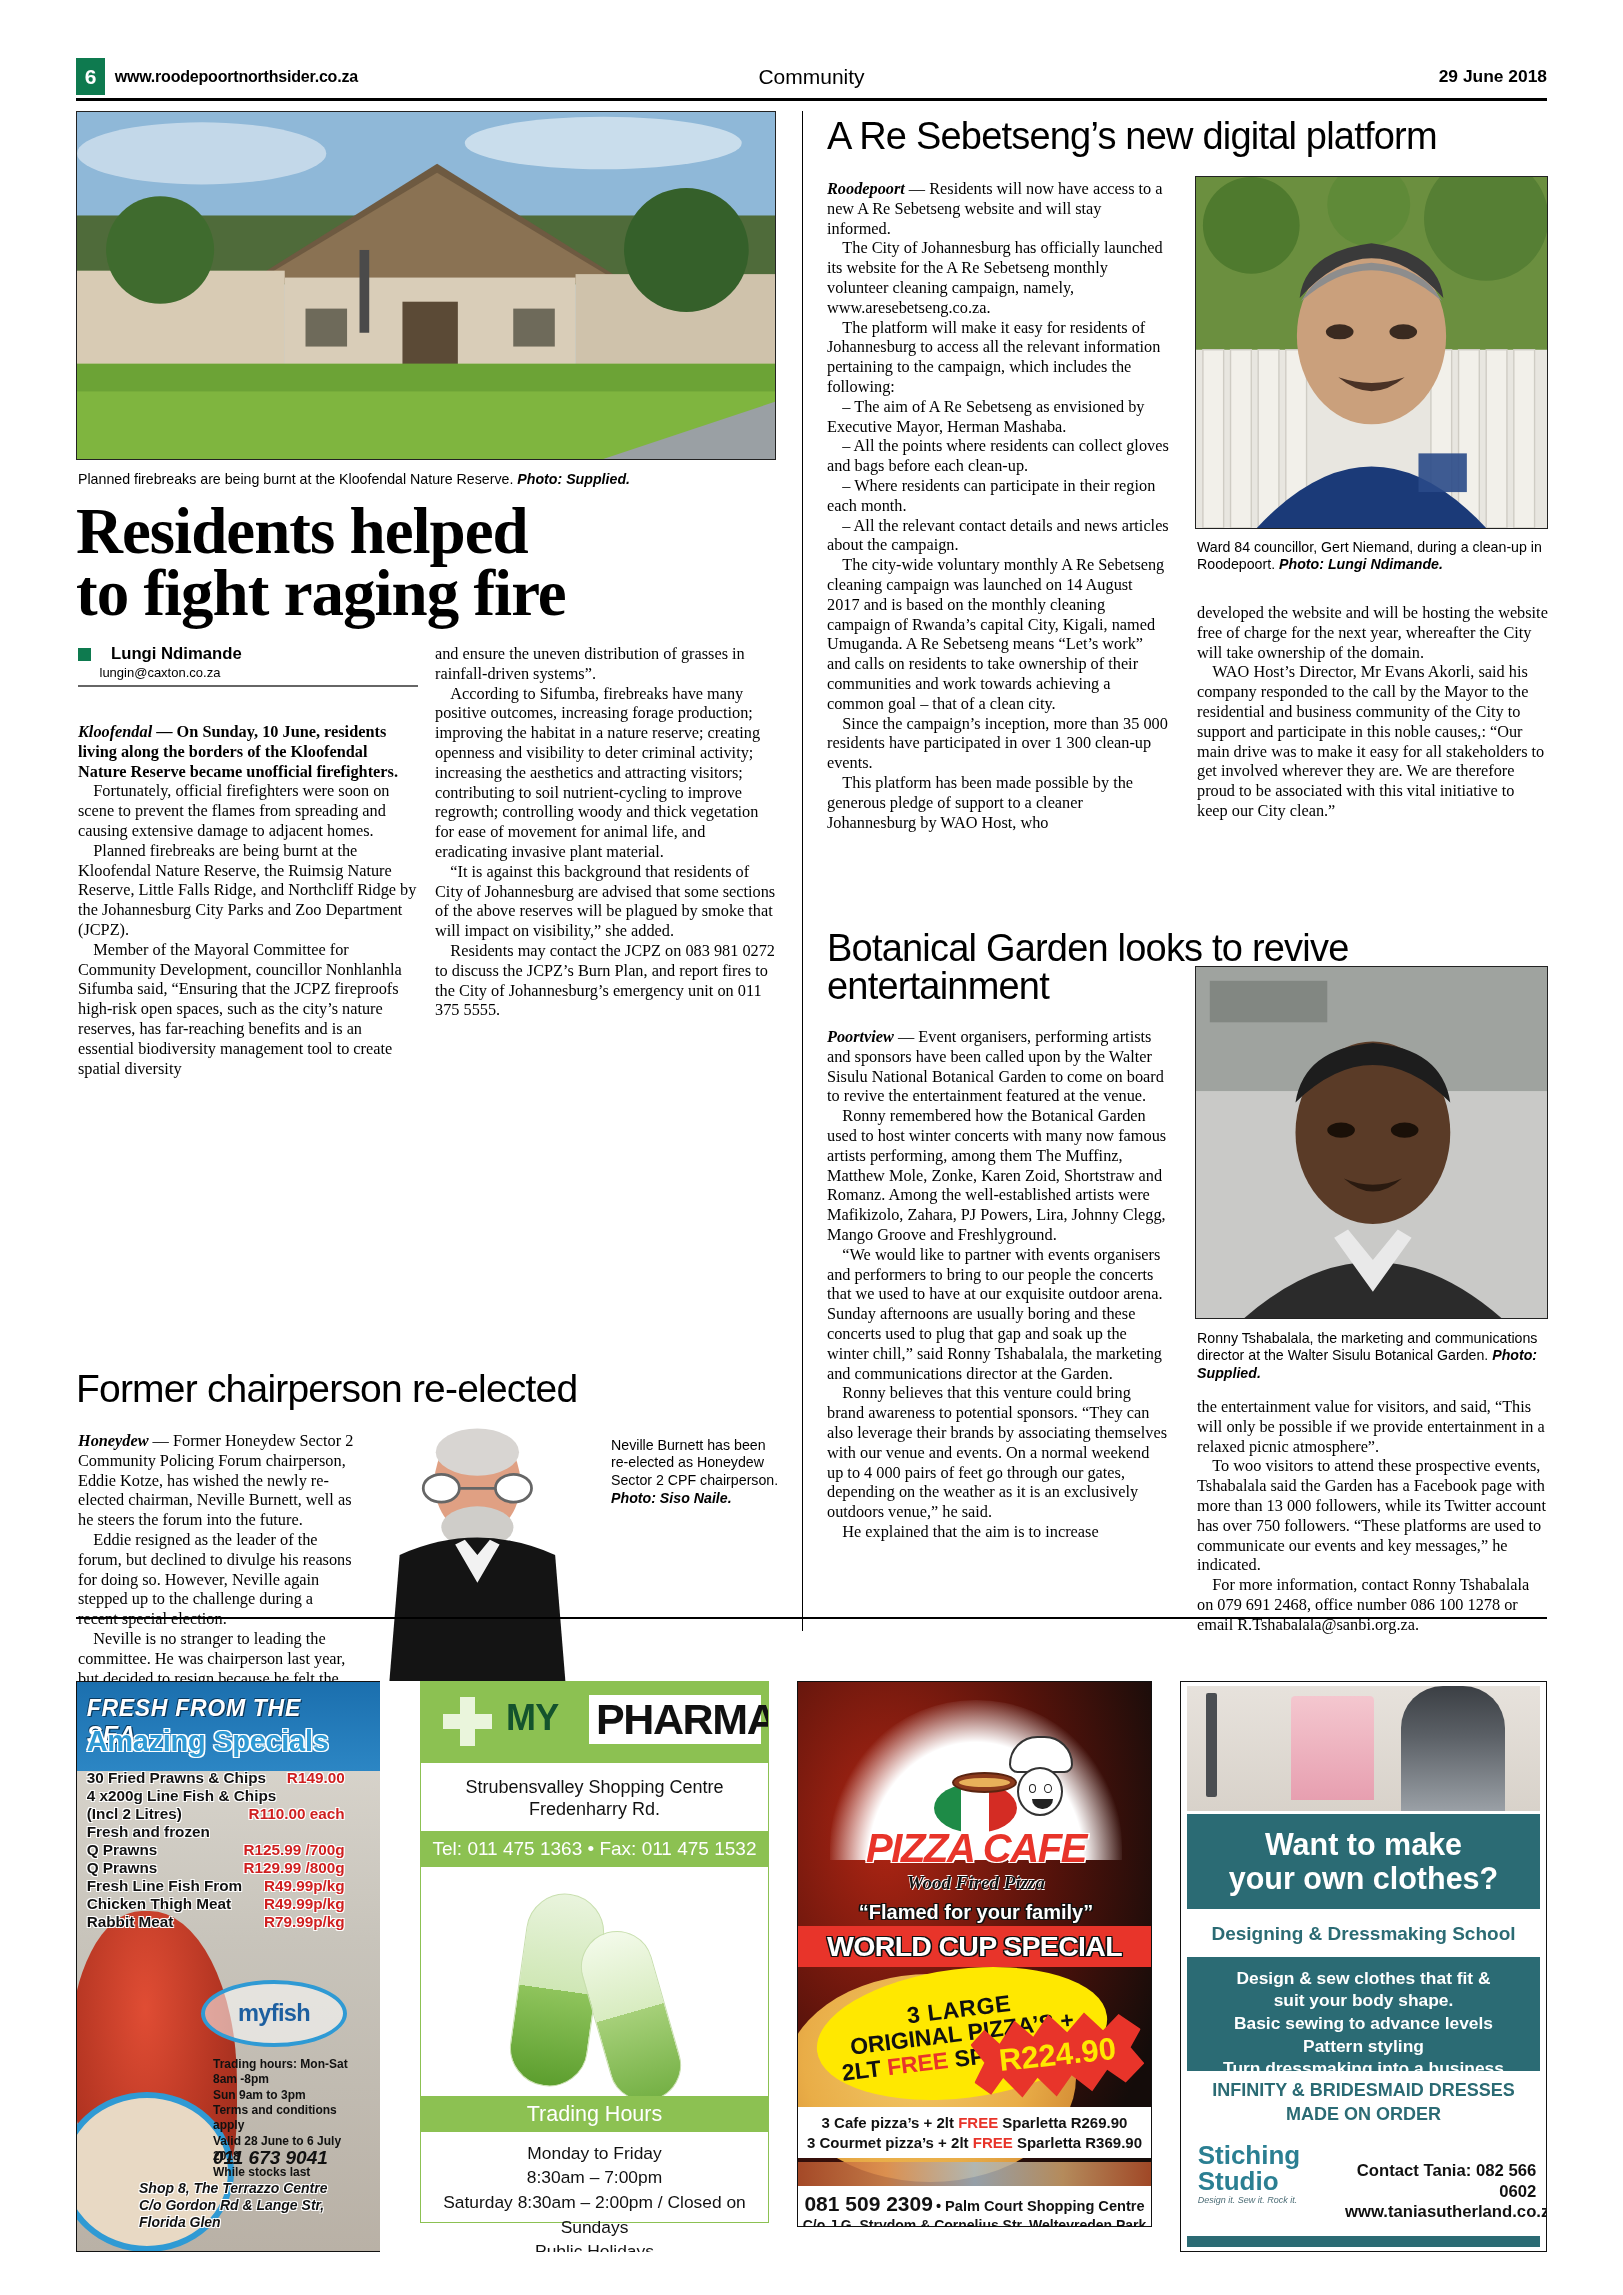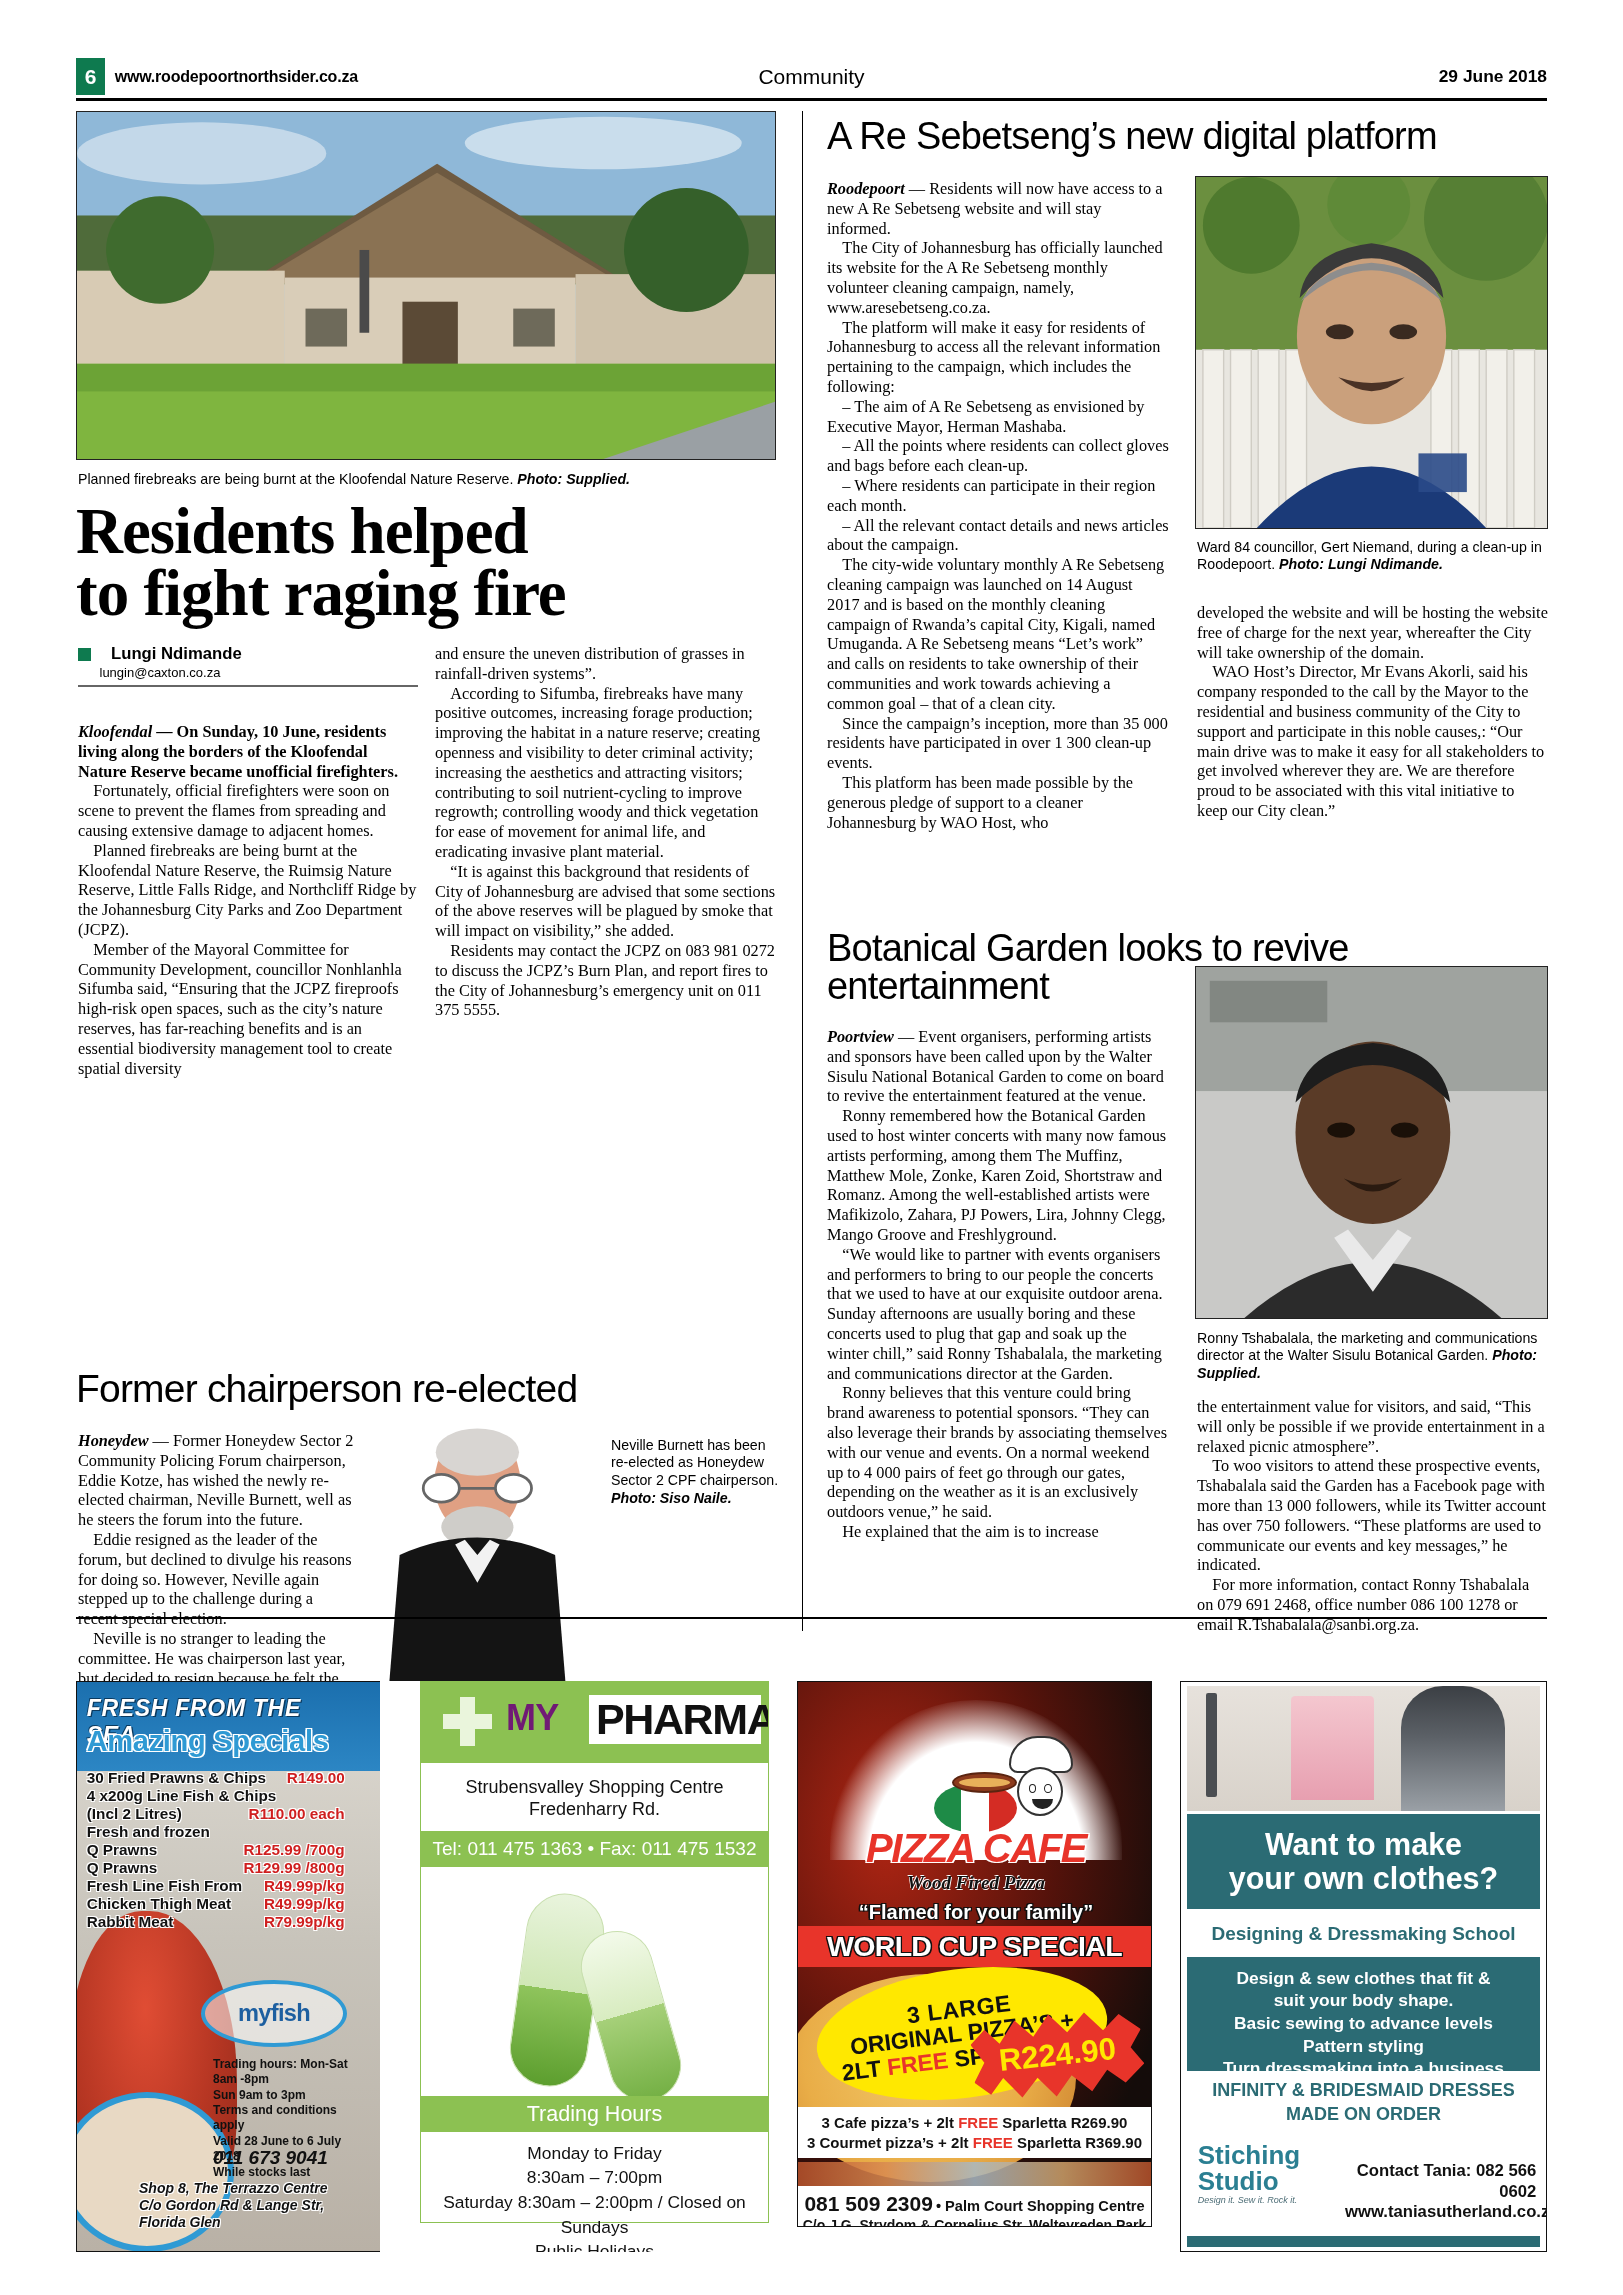--- a/index.html
+++ b/index.html
@@ -183,21 +183,21 @@
   .pharm-head { height:81px; background:#8cc152; position:relative; overflow:hidden; }
   .pharm-cross { position:absolute; left:22px; top:15.3px; width:49px; height:49px; }
   .pharm-cross:before, .pharm-cross:after {
     content:""; position:absolute; background:#eaf5dc;
   }
   .pharm-cross:before { left:16.7px; top:0; width:15.3px; height:49px; }
   .pharm-cross:after { left:0; top:16.7px; width:49px; height:15.3px; }
   .pharm-my {
     position:absolute; left:85px; top:15.3px;
     font-family:"Liberation Sans", sans-serif; font-weight:bold; font-size:36px;
-    color:#701a75; letter-spacing:-0.7px;
+    color:#14532d; letter-spacing:-0.7px;
   }
   .pharm-word {
     position:absolute; left:168px; top:12.5px; right:7px;
     font-family:"Liberation Sans", sans-serif; font-weight:bold; font-size:43px;
     color:#111; letter-spacing:-1.4px; background:#fff; padding-left:7px;
   }
   .pharm-addr {
     font-family:"Liberation Sans", sans-serif; font-size:18px; text-align:center;
     padding:12.5px 5.6px 11px; line-height:1.24; color:#111;
   }

